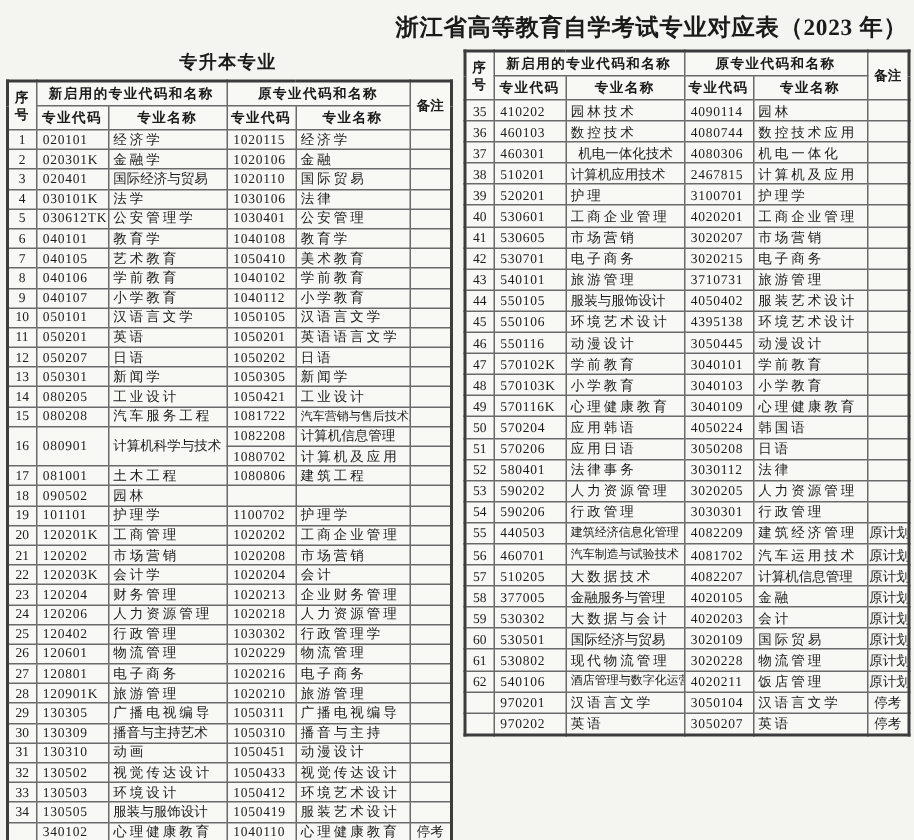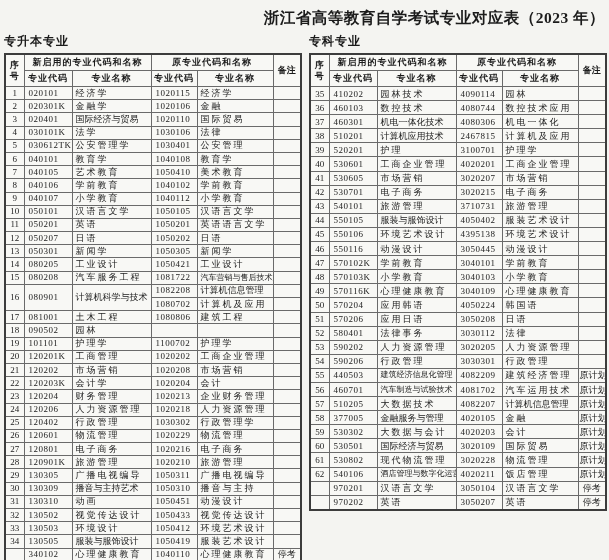--- a/index.html
+++ b/index.html
@@ -15,20 +15,21 @@
     margin: 3px 0 4px 0;
     text-align: right;
     font-size: 15.5px;
     font-weight: bold;
     letter-spacing: 0.5px;
   }
   .tables { display: flex; align-items: flex-start; gap: 9px; }
   .tblock { width: 296px; flex: 0 0 296px; }
   .subtitle {
     margin: 0 0 3px 0;
+    text-align: center;
     font-size: 12px;
     font-weight: bold;
     letter-spacing: 1px;
   }
   table {
     border-collapse: collapse;
     width: 100%;
     table-layout: fixed;
     background: #f8f8f5;
     border: 2px solid #3c3c3c;
@@ -373,21 +374,20 @@
               <td class="c-name">心理健康教育</td>
               <td class="c-code">1040110</td>
               <td class="c-name">心理健康教育</td>
               <td class="c-note">停考</td>
             </tr>
           </tbody>
       </table>
     </section>
 
     <section class="tblock">
-      <h2 class="subtitle">专科专业</h2>
       <table class="t-right">
         <colgroup>
           <col style="width:19px">
             <col style="width:48px">
             <col style="width:79px">
           <col style="width:46px">
             <col style="width:76px">
             <col style="width:28px">
         </colgroup>
         <thead>
@@ -417,21 +417,21 @@
               <td class="c-no">36</td>
               <td class="c-code">460103</td>
               <td class="c-name">数控技术</td>
               <td class="c-code">4080744</td>
               <td class="c-name">数控技术应用</td>
               <td class="c-note"></td>
             </tr>
             <tr>
               <td class="c-no">37</td>
               <td class="c-code">460301</td>
-              <td class="c-name" style="letter-spacing: 0px;">机电一体化技术</td>
+              <td class="c-name" style="letter-spacing: 0px; text-align: center;">机电一体化技术</td>
               <td class="c-code">4080306</td>
               <td class="c-name">机电一体化</td>
               <td class="c-note"></td>
             </tr>
             <tr>
               <td class="c-no">38</td>
               <td class="c-code">510201</td>
               <td class="c-name" style="letter-spacing: 0px;">计算机应用技术</td>
               <td class="c-code">2467815</td>
               <td class="c-name">计算机及应用</td>

